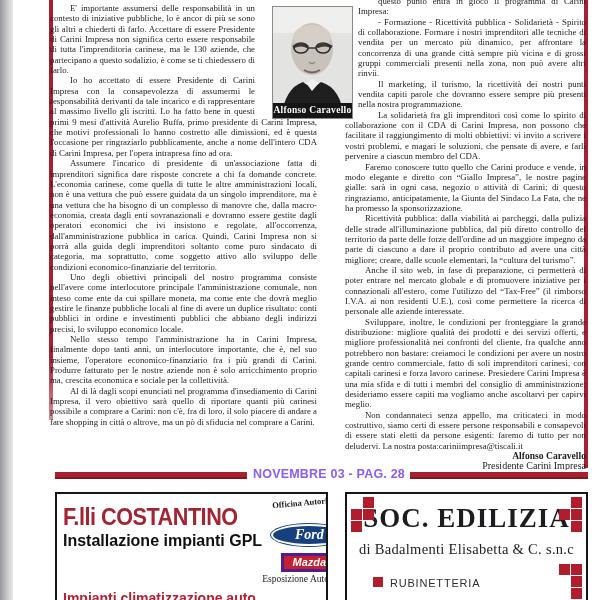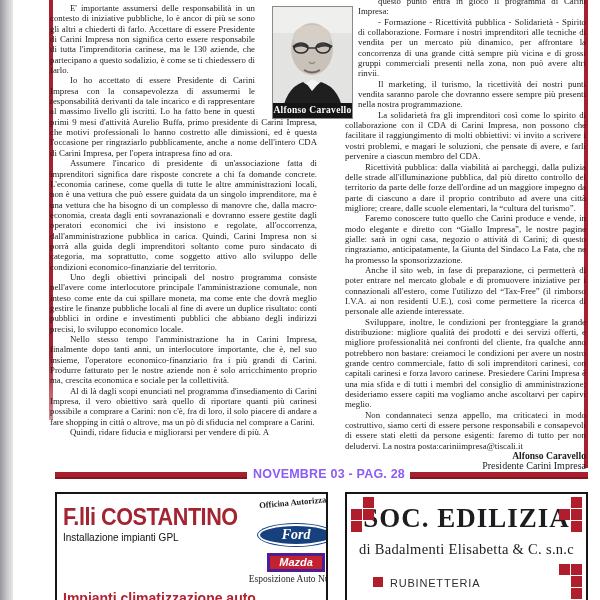--- a/index.html
+++ b/index.html
@@ -37,21 +37,21 @@
                font-family:"Liberation Sans",sans-serif;font-weight:bold;font-size:12.5px;
                color:#8b5cf6;white-space:nowrap;letter-spacing:.2px;}
   
   .ad{position:absolute;top:492px;border:2px solid #151515;background:#fff;box-sizing:border-box;}
   .ad-cost{left:55px;width:273px;height:130px;padding:3px 6px;overflow:hidden;}
   .cost-head{display:flex;}
   .cost-titles{flex:1;padding-top:7px;}
   .cost-title{color:#a32531;font-family:"Liberation Sans",sans-serif;font-weight:bold;
               font-size:23px;letter-spacing:-.5px;transform:scaleX(.94);transform-origin:left;
               white-space:nowrap;}
-  .cost-sub{font-family:"Liberation Sans",sans-serif;font-weight:normal;font-size:10px;
+  .cost-sub{font-family:"Liberation Sans",sans-serif;font-weight:bold;font-size:16px;
             color:#101010;margin-top:1px;white-space:nowrap;}
   .cost-logos{width:110px;display:flex;flex-direction:column;align-items:center;}
   .officina{font-size:8.5px;font-weight:bold;transform:rotate(-5deg);white-space:nowrap;}
   .ford{width:76px;height:22px;background:#17417e;border-radius:50%;margin-top:17px;
         box-shadow:inset 0 0 0 2px #ffffff,0 0 0 1px #17417e;display:flex;align-items:center;
         justify-content:center;color:#fff;font-style:italic;font-weight:bold;font-size:14px;}
   .mazda{margin-top:7px;background:#c32030;color:#ffffff;font-family:"Liberation Sans",sans-serif;
          font-weight:bold;font-style:italic;font-size:11px;line-height:13px;padding:0 9px;
          border:3px solid #4c1d95;}
   .expo{font-size:9.5px;margin-top:2px;white-space:nowrap;}
@@ -85,31 +85,30 @@
 <div class="rule-right"></div>
 
 <div class="col col-left">
   <div class="spacer-r"></div>
   <p>E' importante assumersi delle responsabilità in un contesto di iniziative pubbliche, lo è ancor di più se sono gli altri a chiederti di farlo. Accettare di essere Presidente di Carini Impresa non significa certo essere responsabile di tutta l'imprenditoria carinese, ma le 130 aziende, che partecipano a questo sodalizio, è come se ti chiedessero di farlo.</p>
   <p>Io ho accettato di essere Presidente di Carini Impresa con la consapevolezza di assumermi le responsabilità derivanti da tale incarico e di rappresentare al massimo livello gli iscritti. Lo ha fatto bene in questi primi 9 mesi d'attività Aurelio Buffa, primo presidente di Carini Impresa, che motivi professionali lo hanno costretto alle dimissioni, ed è questa l'occasione per ringraziarlo pubblicamente, anche a nome dell'intero CDA di Carini Impresa, per l'opera intrapresa fino ad ora.</p>
   <p>Assumere l'incarico di presidente di un'associazione fatta di imprenditori significa dare risposte concrete a chi fa domande concrete. L'economia carinese, come quella di tutte le altre amministrazioni locali, non è una vettura che può essere guidata da un singolo imprenditore, ma è una vettura che ha bisogno di un complesso di manovre che, dalla macro-economia, creata dagli enti sovranazionali e dovranno essere gestite dagli operatori economici che ivi insistono e regolate, all'occorrenza, dall'amministrazione pubblica in carica.  Quindi, Carini Impresa non si porrà alla guida degli imprenditori soltanto come puro sindacato di categoria, ma soprattutto, come soggetto attivo allo sviluppo delle condizioni economico-finanziarie del territorio.</p>
   <p>Uno degli obiettivi principali del nostro programma consiste nell'avere come interlocutore principale l'amministrazione comunale, non inteso come ente da cui spillare moneta, ma come ente che dovrà meglio gestire le finanze pubbliche locali al fine di avere un duplice risultato: conti pubblici in ordine e investimenti pubblici che abbiano degli indirizzi precisi, lo sviluppo economico locale.</p>
   <p>Nello stesso tempo l'amministrazione ha in Carini Impresa, finalmente dopo tanti anni, un interlocutore importante, che è, nel suo insieme, l'operatore economico-finanziario fra i più grandi di Carini. Produrre fatturato per le nostre aziende non è solo arricchimento proprio ma, crescita economica e sociale per la collettività.</p>
   <p>Al di là dagli scopi enunciati nel programma d'insediamento di Carini Impresa, il vero obiettivo sarà quello di riportare quanti più carinesi possibile a comprare a Carini: non c'è, fra di loro, il solo piacere di andare a fare shopping in città o altrove, ma un pò di sfiducia nel comprare a Carini.</p>
-  <p>Quindi, ridare fiducia e migliorarsi per vendere di più. A</p>
 </div>
 
 <div class="col col-right">
   <div class="spacer-l"></div>
   <p>questo punto entra in gioco il programma di Carini Impresa:</p>
   <p>- Formazione - Ricettività pubblica - Solidarietà - Spirito di collaborazione. Formare i nostri imprenditori alle tecniche di vendita per un mercato più dinamico, per affrontare la concorrenza di una grande città sempre più vicina e di grossi gruppi commerciali presenti nella zona, non può avere altri rinvii.</p>
-  <p>Il marketing, il turismo, la ricettività dei nostri punti vendita saranno parole che dovranno essere sempre più presenti nella nostra programmazione.</p>
+  <p>Il marketing, il turismo, la ricettività dei nostri punti vendita capiti parole che dovranno essere sempre più presenti nella nostra programmazione.</p>
   <p>La solidarietà fra gli imprenditori così come lo spirito di collaborazione con il CDA di Carini Impresa, non possono che facilitare il raggiungimento di molti obbiettivi: vi invito a scrivere i vostri problemi, e magari le soluzioni, che pensate di avere, e farli pervenire a ciascun membro del CDA.</p>
+  <p>Faremo conoscere tutto quello che Carini produce e vende, in modo elegante e diretto con “Giallo Impresa”, le nostre pagine gialle: sarà in ogni casa, negozio o attività di Carini; di questo ringraziamo, anticipatamente, la Giunta del Sindaco La Fata, che ne ha promesso la sponsorizzazione.</p>
   <p>Ricettività pubblica: dalla viabilità ai parcheggi, dalla pulizia delle strade all'illuminazione pubblica, dal più diretto controllo del territorio da parte delle forze dell'ordine ad un maggiore impegno da parte di ciascuno a dare il proprio contributo ad avere una città migliore; creare, dalle scuole elementari, la “cultura del turismo”.</p>
-  <p>Faremo conoscere tutto quello che Carini produce e vende, in modo elegante e diretto con “Giallo Impresa”, le nostre pagine gialle: sarà in ogni casa, negozio o attività di Carini; di questo ringraziamo, anticipatamente, la Giunta del Sindaco La Fata, che ne ha promesso la sponsorizzazione.</p>
   <p>Anche il sito web, in fase di preparazione, ci permetterà di poter entrare nel mercato globale e di promuovere iniziative per i connazionali all'estero, come l'utilizzo del “Tax-Free” (il rimborso I.V.A. ai non residenti U.E.), così come permettere la ricerca di personale alle aziende interessate.</p>
   <p>Sviluppare, inoltre, le condizioni per fronteggiare la grande distribuzione: migliore qualità dei prodotti e dei servizi offerti, e migliore professionalità nei confronti del cliente, fra qualche anno potrebbero non bastare: creiamoci le condizioni per avere un nostro grande centro commerciale, fatto di soli imprenditori carinesi, con capitali carinesi e forza lavoro carinese. Presiedere Carini Impresa è una mia sfida e di tutti i membri del consiglio di amministrazione: desideriamo essere capiti ma vogliamo anche ascoltarvi per capirvi meglio.</p>
   <p>Non condannateci senza appello, ma criticateci in modo costruttivo, siamo certi di essere persone responsabili e consapevoli di essere stati eletti da persone esigenti: faremo di tutto per non deludervi. La nostra posta:cariniimpresa@tiscali.it</p>
   <p class="sig sig-name">Alfonso Caravello</p>
   <p class="sig sig-title">Presidente Carini Impresa</p>
 </div>
 
 <div class="photo">
   <svg width="79" height="111" viewBox="0 0 79 111">
     <rect x="0" y="0" width="79" height="111" fill="#e3e3e1"></rect>

